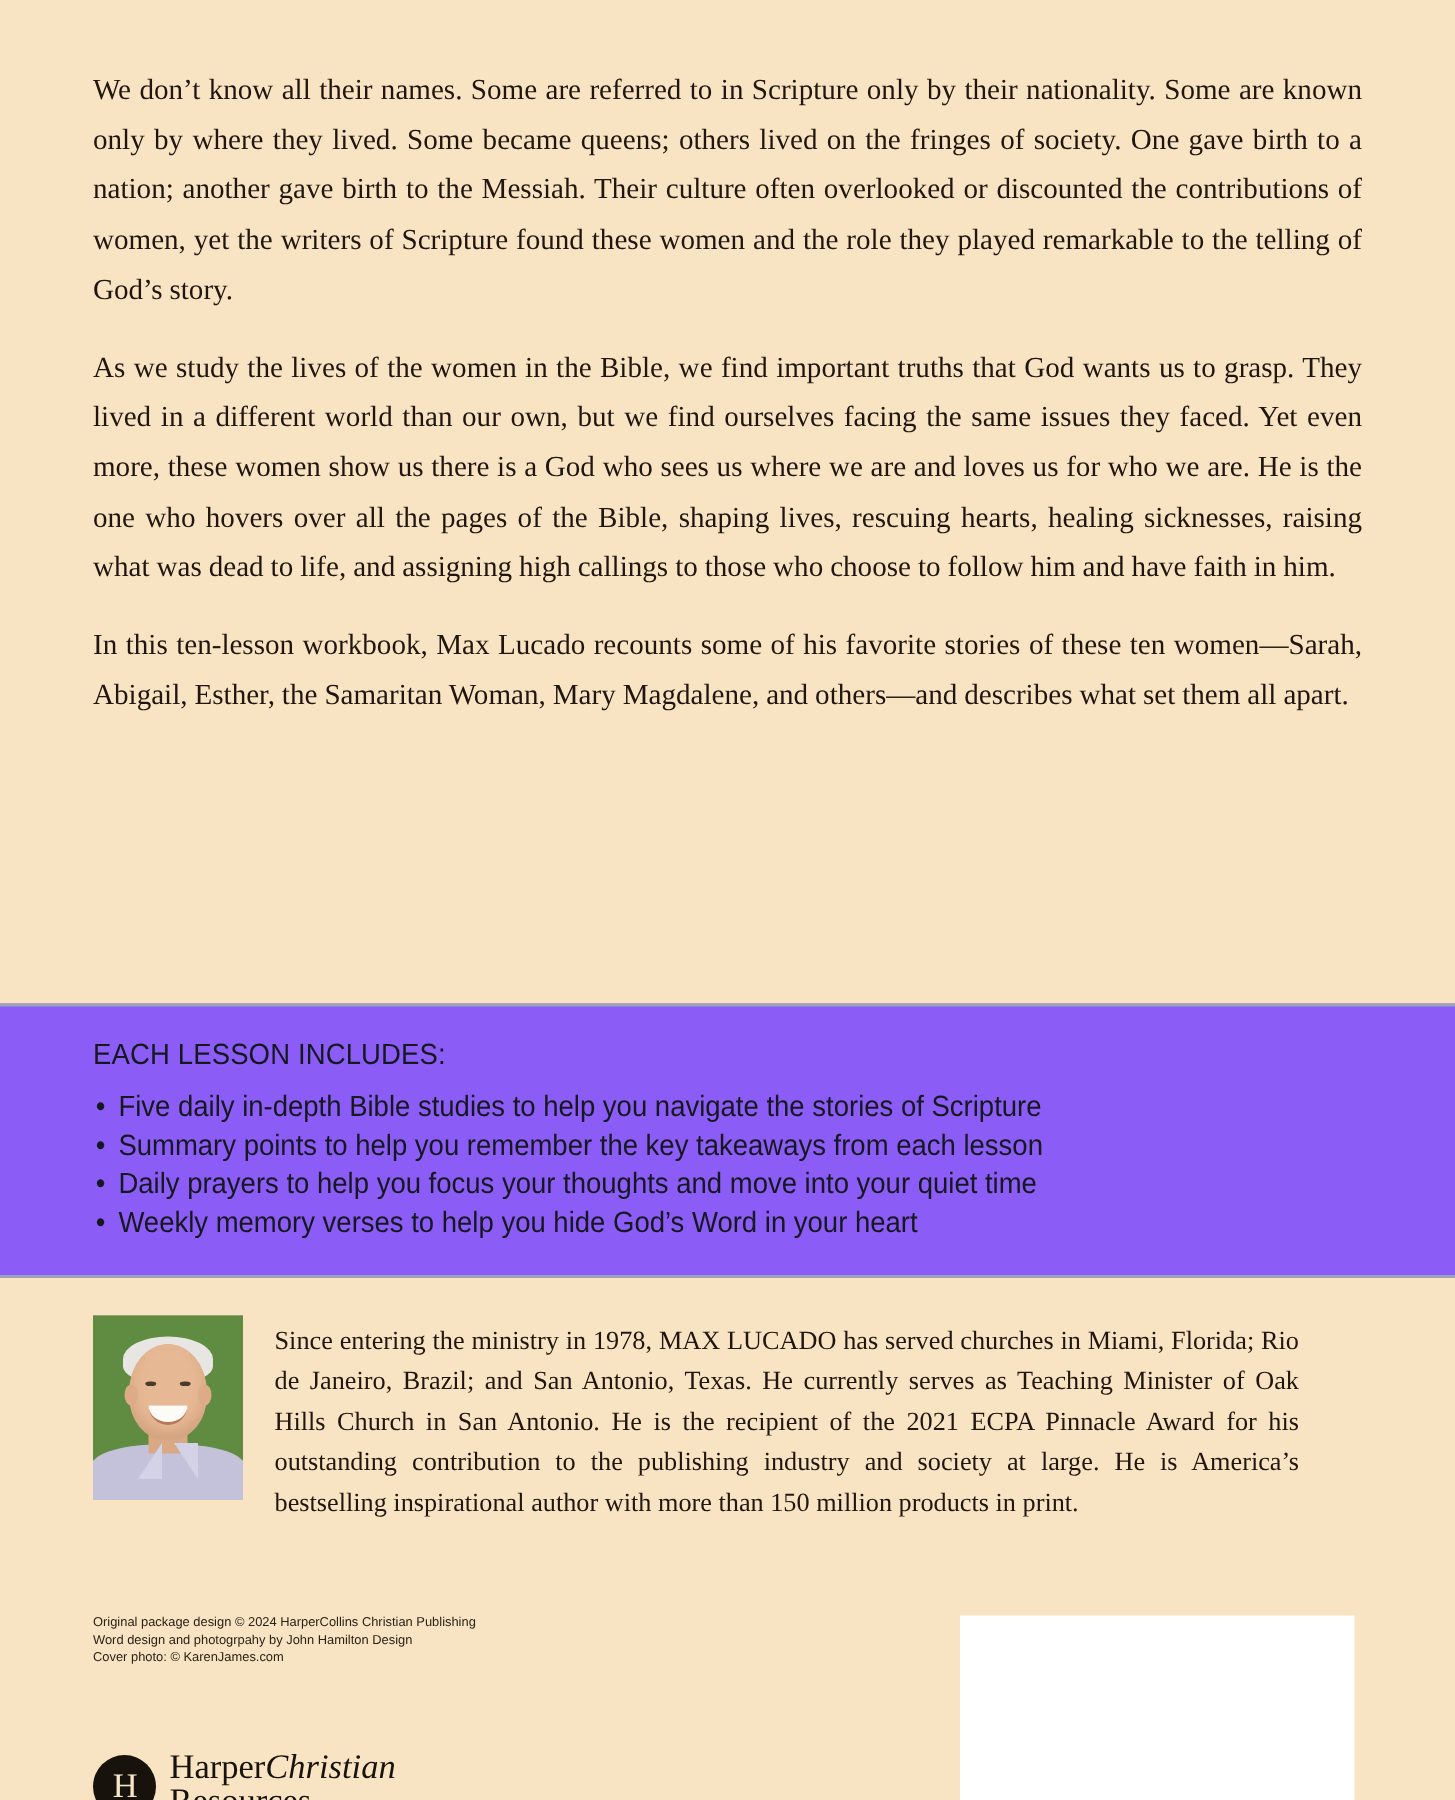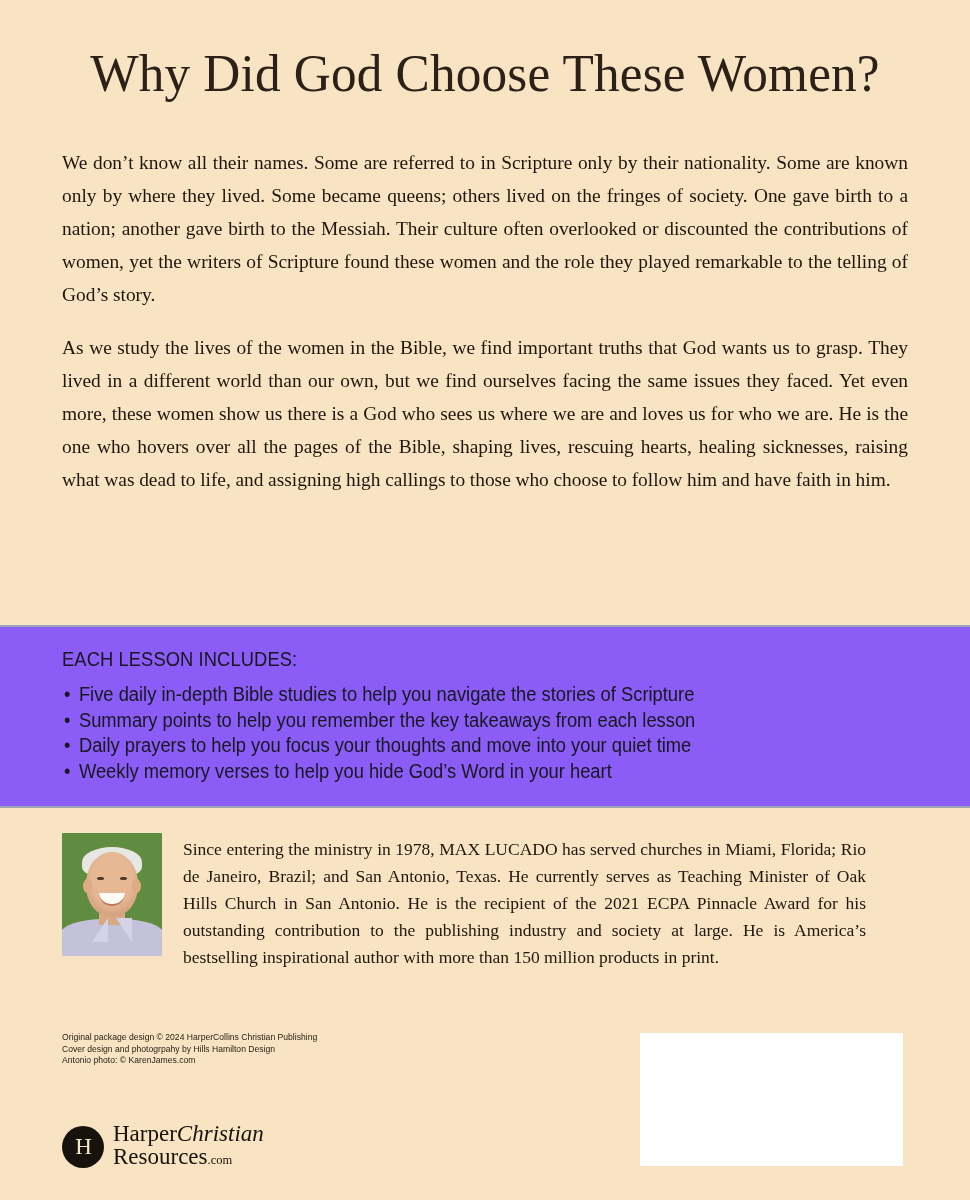--- a/index.html
+++ b/index.html
@@ -316,27 +316,25 @@
   }
   .logo-line2 .dotcom {
     font-size: 12.5px;
   }
 </style>
 </head>
 <body>
 
 <div class="cover">
 
-  <div class="title-block">
-    <h1 class="book-title">Why Did God Choose These Women?</h1>
-  </div>
 
   <div class="body-copy">
     <p>We don’t know all their names. Some are referred to in Scripture only by their nationality. Some are known only by where they lived. Some became queens; others lived on the fringes of society. One gave birth to a nation; another gave birth to the Messiah. Their culture often overlooked or discounted the contributions of women, yet the writers of Scripture found these women and the role they played remarkable to the telling of God’s story.</p>
     <p>As we study the lives of the women in the Bible, we find important truths that God wants us to grasp. They lived in a different world than our own, but we find ourselves facing the same issues they faced. Yet even more, these women show us there is a God who sees us where we are and loves us for who we are. He is the one who hovers over all the pages of the Bible, shaping lives, rescuing hearts, healing sicknesses, raising what was dead to life, and assigning high callings to those who choose to follow him and have faith in him.</p>
+    <p>In this ten-lesson workbook, Max Lucado recounts some of his favorite stories of these ten women—Sarah, Abigail, Esther, the Samaritan Woman, Mary Magdalene, and others—and describes what set them all apart.</p>
   </div>
 
   <div class="lesson-band">
     <div class="lesson-inner">
       <div class="lesson-heading">EACH LESSON INCLUDES:</div>
       <ul class="lesson-list">
         <li>
           <span class="bullet">•</span>
           <span>Five daily in-depth Bible studies to help you navigate the stories of Scripture</span>
         </li>
@@ -369,22 +367,22 @@
       <div class="ear-r"></div>
       <div class="eye-l"></div>
       <div class="eye-r"></div>
       <div class="smile"></div>
     </div>
     <p class="author-bio">Since entering the ministry in 1978, MAX LUCADO has served churches in Miami, Florida; Rio de Janeiro, Brazil; and San Antonio, Texas. He currently serves as Teaching Minister of Oak Hills Church in San Antonio. He is the recipient of the 2021 ECPA Pinnacle Award for his outstanding contribution to the publishing industry and society at large. He is America’s bestselling inspirational author with more than 150 million products in print.</p>
   </div>
 
   <div class="fine-print">
     <div>Original package design © 2024 HarperCollins Christian Publishing</div>
-    <div>Cover design and photogrpahy by Hills Hamilton Design</div>
-    <div>Antonio photo: © KarenJames.com</div>
+    <div>Word design and photogrpahy by John Hamilton Design</div>
+    <div>Cover photo: © KarenJames.com</div>
   </div>
 
   <div class="barcode-box"></div>
 
   <div class="publisher-logo">
     <div class="logo-mark">
       <span class="monogram">H</span>
     </div>
     <div class="logo-words">
       <div class="logo-line1"><span>Harper</span><span class="italic">Christian</span></div>

